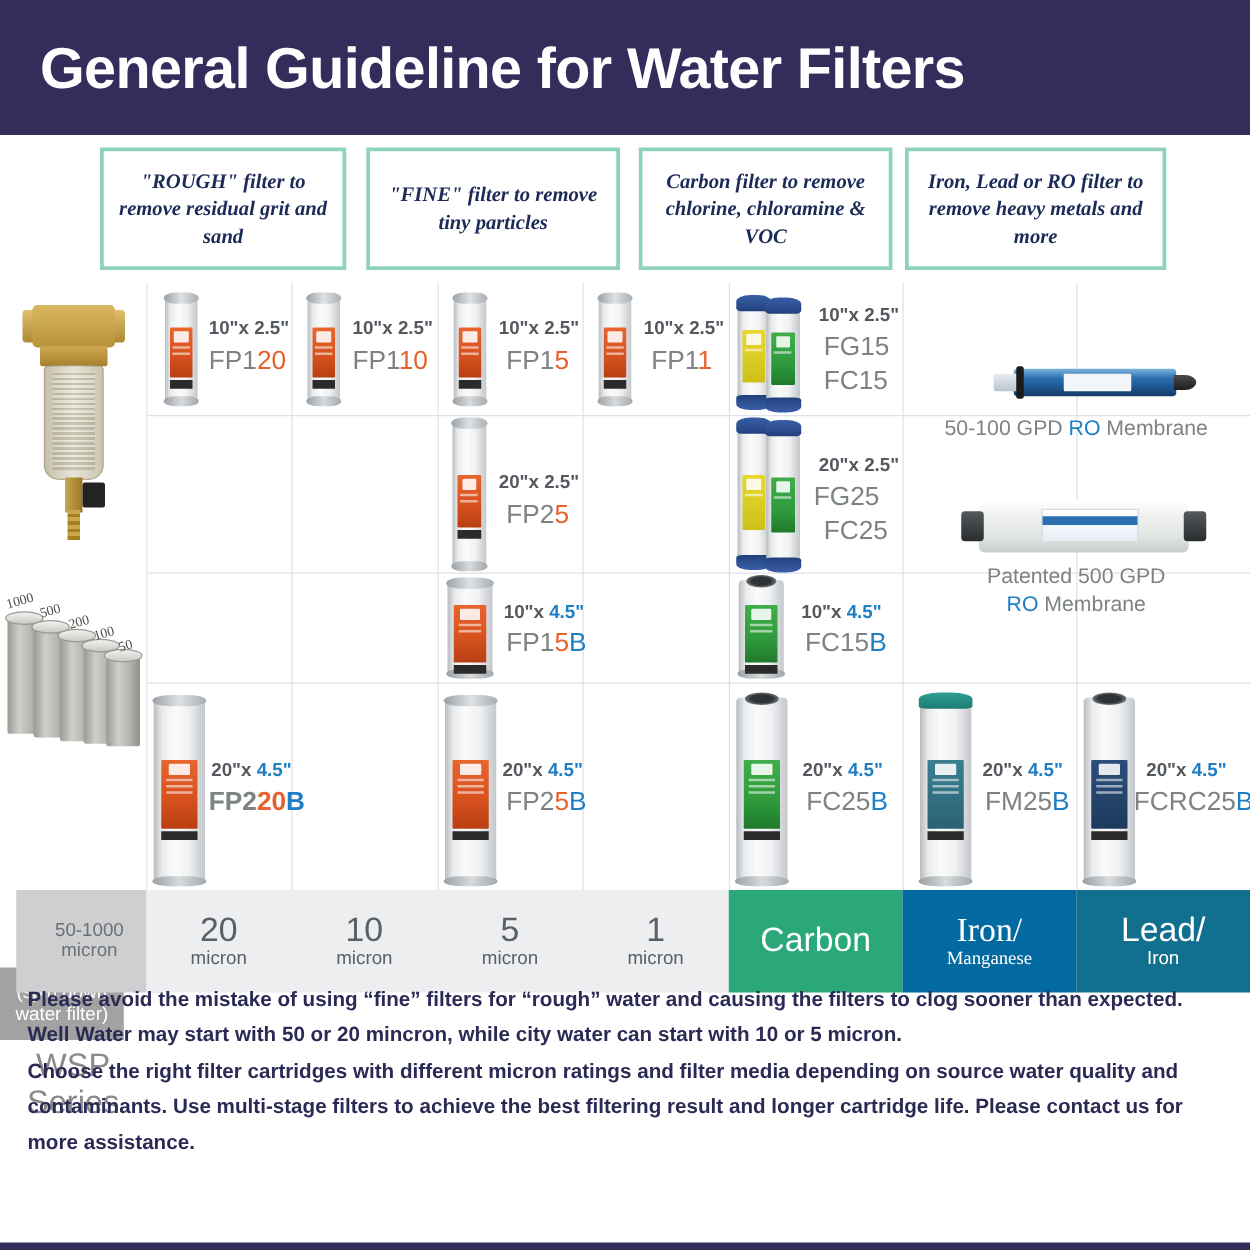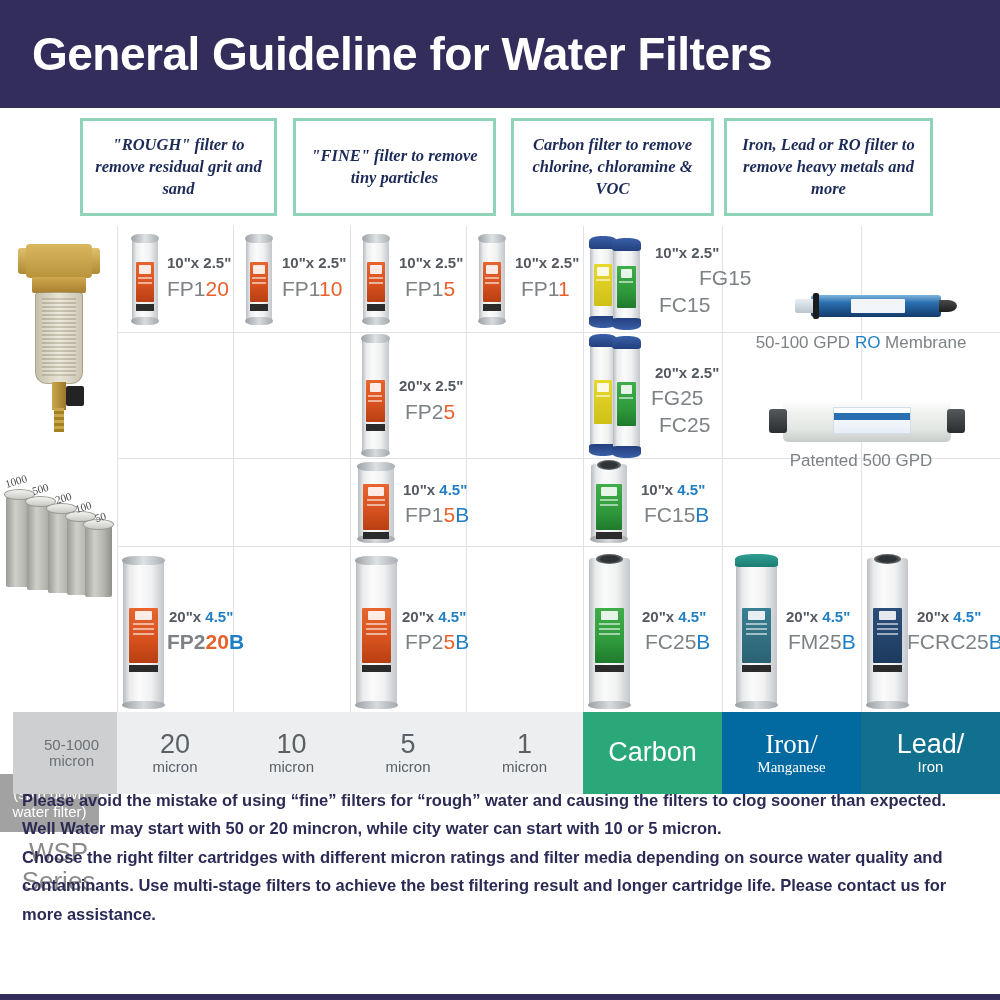--- a/index.html
+++ b/index.html
@@ -410,21 +410,21 @@
       <div class="bluecap"></div>
       <div class="bluebot"></div>
     <div class="label lbl-green" style="top:24px; height:42px;">
         <div class="lg"></div>
         <div class="ln"></div>
       </div>
   </div>
   <div class="spec" style="left:72px; top:18px;">
     <span>10"x </span><span>2.5"</span>
   </div>
-  <div class="code" style="left:76px; top:40px;margin-left:40px;">FG15</div>
+  <div class="code" style="left:76px; top:40px;">FG15</div>
   <div class="code" style="left:76px; top:67px;">FC15</div>
 </div>
 
 <div class="cell" id="c-fp25" style="left:350px; top:332px; width:116px; height:126px;">
   <div class="cart" style="left:12px; top:4px; width:27px; height:118px;">
     <div class="body"></div>
       <div class="cap"></div>
       <div class="capbot"></div>
     <div class="label lbl-orange" style="top:44px; height:42px;">
         <div class="lg"></div>
@@ -481,20 +481,21 @@
 <div id="ro-big">
   <div class="tube"></div>
   <div class="wrap">
       <div class="bar"></div>
     </div>
   <div class="endL"></div>
     <div class="endR"></div>
 </div>
 <div style="position:absolute; left:722px; top:450px; width:278px; text-align:center; font-size:17px; color:#7d8285; line-height:1.35;">
   <div><span>Patented 500 GPD</span></div>
+  <div><span style="color:#1f7fc4">RO</span><span> Membrane</span></div>
 </div>
 
 <div class="cell" id="c-fp15b" style="left:350px; top:458px; width:116px; height:88px;">
   <div class="cart" style="left:8px; top:6px; width:36px; height:76px;">
     <div class="body"></div>
       <div class="cap"></div>
       <div class="capbot"></div>
     <div class="label lbl-orange" style="top:20px; height:46px;">
         <div class="lg"></div>
         <div class="ln"></div>

